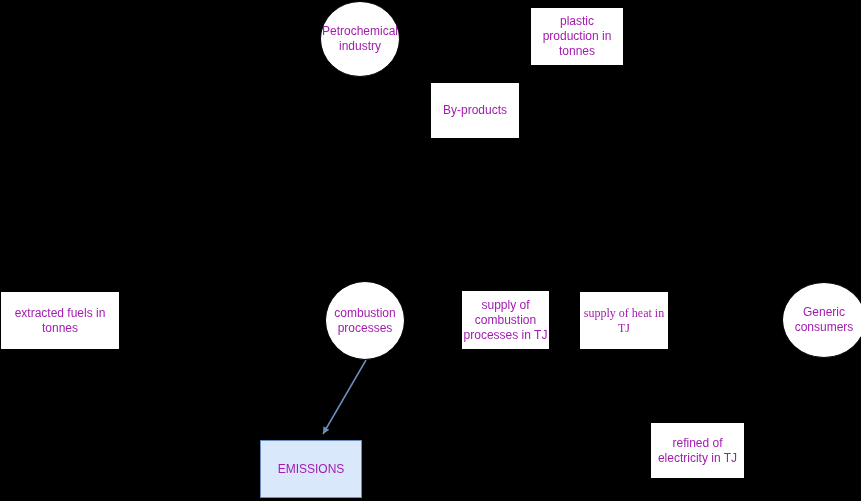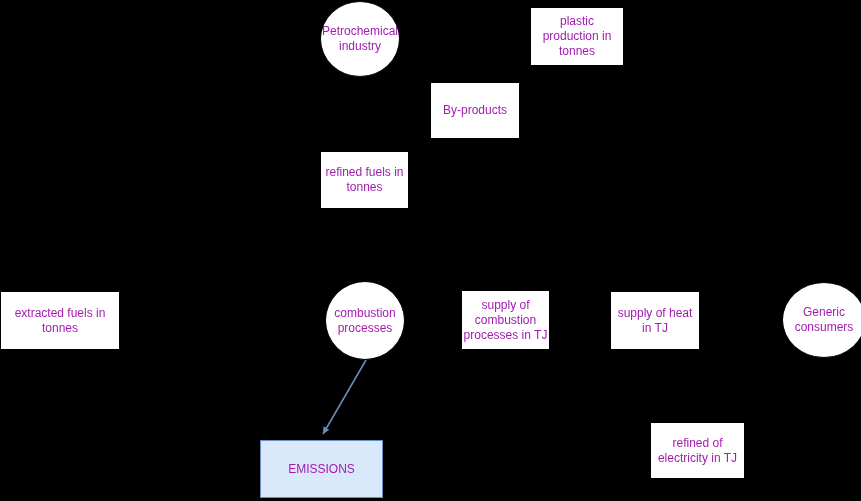--- a/index.html
+++ b/index.html
@@ -44,25 +44,25 @@
   
   #n-petrochemical       { left: 320px; top:   1px; width:  80px; height: 76px; }
   #n-plastic             { left: 530px; top:  7px; width:  94px; height: 59px; align-items: center; }
   #n-byproducts          { left: 430px; top:  82px; width:  90px; height: 57px; }
   #n-refinery            { left: 160px; top: 131px; width:  92px; height: 78px; }
   #n-refined             { left: 320px; top: 151px; width:  89px; height: 58px; }
   #n-heat-markets        { left: 538px; top: 171px; width:  80px; height: 79px; }
   #n-extracted           { left:   0px; top: 291px; width: 120px; height: 59px; }
   #n-combustion          { left: 325px; top: 281px; width:  80px; height: 79px; }
   #n-supply-combustion   { left: 461px; top: 290px; width:  89px; height: 60px; }
-  #n-supply-heat         { left: 610px; top: 291px; width:  90px; height: 59px; }
+  #n-supply-heat         { left: 579px; top: 291px; width:  90px; height: 59px; font-family: Liberation Serif, serif; }
   #n-generic             { left: 782px; top: 282px; width:  84px; height: 76px; }
   #n-electricity         { left: 480px; top: 401px; width:  80px; height: 77px; }
   #n-supply-electricity  { left: 650px; top: 422px; width:  95px; height: 57px; }
-  #n-emissions           { left: 260px; top: 440px; width: 123px; height: 58px; text-align: center; }
+  #n-emissions           { left: 260px; top: 440px; width: 102px; height: 58px; text-align: center; }
   #edge-layer {
     position: absolute;
     left: 0; top: 0;
     width: 861px; height: 501px;
     pointer-events: none;
   }
   #edge-layer line { pointer-events: stroke; }
 </style>
 </head>
 <body>
@@ -84,23 +84,20 @@
 
   <div class="node" id="n-plastic">
     <span class="node-label">plastic production in tonnes</span>
   </div>
 
   <div class="node" id="n-byproducts">
     <span class="node-label">By-products</span>
   </div>
 
 
-  <div class="node" id="n-refined">
-    <span class="node-label">refined fuels in tonnes</span>
-  </div>
 
 
   <div class="node" id="n-extracted">
     <span class="node-label">extracted fuels in tonnes</span>
   </div>
 
   <div class="node ellipse" id="n-combustion">
     <span class="node-label">combustion processes</span>
   </div>
 

